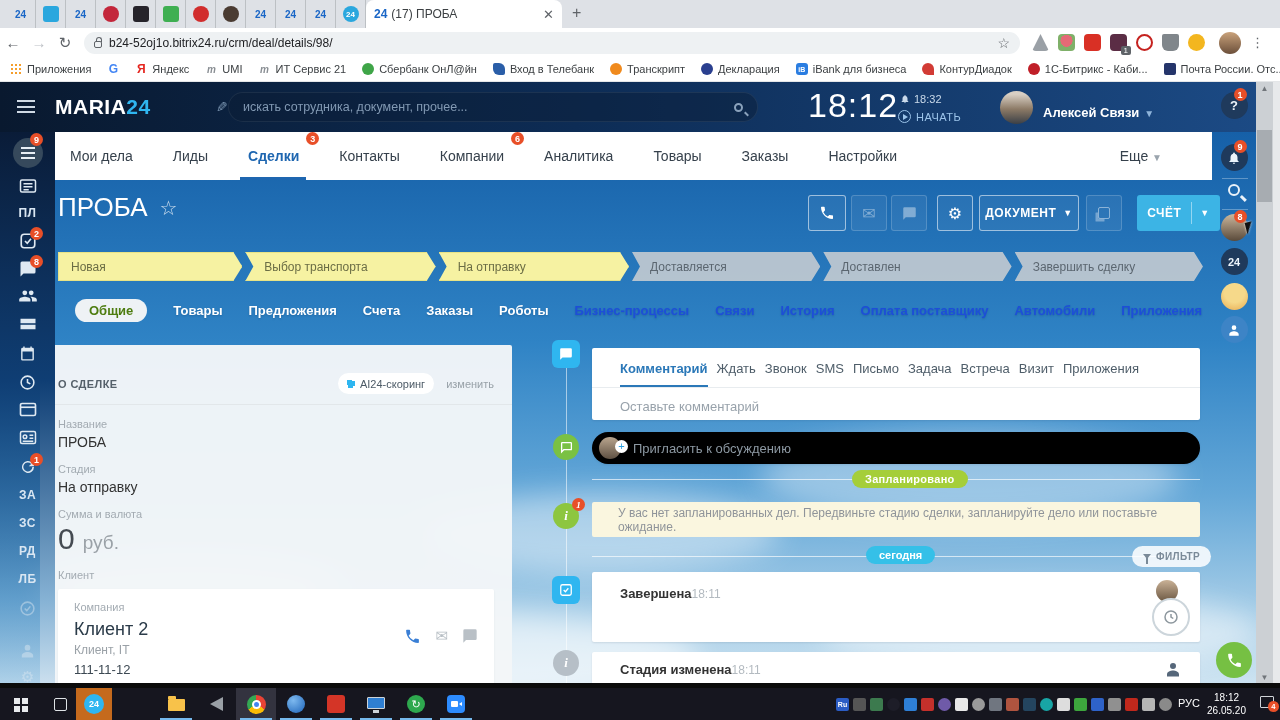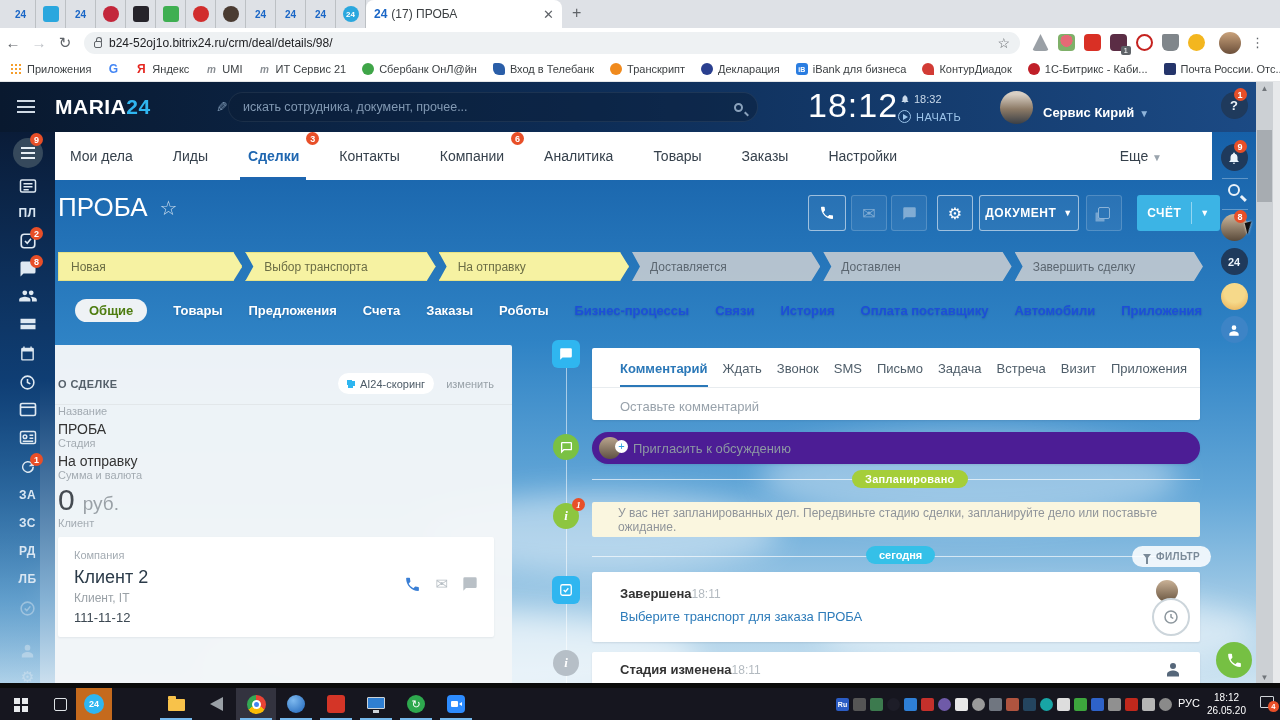--- a/index.html
+++ b/index.html
@@ -151,45 +151,45 @@
 .dt.lt{color:#1d4ed8}
 
 
 .about{position:absolute;left:40px;top:345px;width:472px;height:339px;background:rgba(243,246,248,.97);border-radius:2px;padding:28px 18px;overflow:hidden}
 .ahead{display:flex;align-items:center}
 .atitle{font-size:11px;font-weight:bold;color:#55606a;letter-spacing:.4px}
 .aipill{margin-left:auto;background:#fff;border-radius:11px;height:21px;display:flex;align-items:center;padding:0 9px;gap:5px;font-size:11px;color:#4c5a66}
 .aidot{width:8px;height:8px;background:radial-gradient(circle at 30% 30%,#2fb6f0 40%,transparent 42%),radial-gradient(circle at 75% 45%,#2fb6f0 35%,transparent 37%),radial-gradient(circle at 45% 80%,#2fb6f0 35%,transparent 37%)}
 .aedit{margin-left:12px;font-size:11px;color:#98a1a8}
 .adiv{height:1px;background:#e2e7ea;margin:10px -18px 0}
-.flab{font-size:11px;color:#a3abb2;}
+.flab{font-size:11px;color:#a3abb2;margin-top:13px}
 .fval{font-size:14px;color:#333;margin-top:4px}
 .moneyrow{display:flex;align-items:baseline;gap:8px;margin-top:2px}
 .money0{font-size:30px;color:#454b52;font-weight:300}
 .moneyc{font-size:19px;color:#9aa1a7}
 .ccard{background:#fff;border-radius:2px;box-shadow:0 1px 2px rgba(40,60,80,.08);margin-top:8px;padding:12px 16px;position:relative}
 .cname{font-size:18px;color:#2b3b49;margin-top:6px}
 .ctype{font-size:12px;color:#9aa1a7;margin-top:3px}
 .cphone{font-size:13px;color:#3c4852;margin-top:5px}
 .cicons{position:absolute;right:16px;top:38px;display:flex;gap:14px;align-items:center}
 
 
 .tline{position:absolute;left:566px;top:348px;width:1px;height:336px;background:rgba(255,255,255,.55)}
 .tic{position:absolute;display:flex;align-items:center;justify-content:center}
 .tic.sq{left:552px;width:28px;height:28px;border-radius:6px;background:#2fb6f0;color:#fff}
 .tic.cir{left:553px;width:26px;height:26px;border-radius:50%;color:#fff;font-size:13px;font-weight:bold;font-family:"Liberation Serif",serif;font-style:italic}
 .tcard{position:absolute;left:592px;width:608px;background:#fff;border-radius:2px;box-shadow:0 1px 2px rgba(40,60,80,.12)}
-.ttabs{display:flex;gap:15px;padding:13px 0 0 28px}
+.ttabs{display:flex;gap:9px;padding:13px 0 0 28px}
 .tt{font-size:13px;color:#4e5d69;padding-bottom:9px;white-space:nowrap}
 .tt.act{color:#2b78b8;font-weight:bold;border-bottom:2px solid #2b78b8}
 .tdiv{height:1px;background:#e8ecef}
 .tcomment{padding:9px 28px}
 .tcomment input{width:100%;border:none;outline:none;font-size:13px;color:#5b6670;font-family:"Liberation Sans",sans-serif}
 .tcomment input::placeholder{color:#98a2ab}
-.invite{position:absolute;left:592px;top:432px;width:608px;height:32px;background:#4c1d95;border-radius:17px;display:flex;align-items:center;padding:0 7px;gap:12px;box-shadow:0 1px 2px rgba(40,60,80,.12)}
+.invite{position:absolute;left:592px;top:432px;width:608px;height:32px;background:#000000;border-radius:17px;display:flex;align-items:center;padding:0 7px;gap:12px;box-shadow:0 1px 2px rgba(40,60,80,.12)}
 .iav{width:22px;height:22px;border-radius:50%;background:linear-gradient(180deg,#b9a58e,#5f5143);position:relative}
 .iav:after{content:"+";position:absolute;right:-7px;top:3px;width:13px;height:13px;background:#fff;color:#2b9fe0;border-radius:50%;font-size:11px;line-height:13px;text-align:center}
 .invtxt{font-size:13px;color:#8d99a3}
 .hline{position:absolute;left:592px;width:608px;height:1px;background:rgba(255,255,255,.65)}
 .pbadge{position:absolute;left:852px;top:470px;background:#a5ce39;color:#fff;font-size:11px;font-weight:bold;border-radius:11px;padding:3px 13px;letter-spacing:.3px}
 .notice{position:absolute;left:592px;top:502px;width:608px;height:35px;background:#faf6df;border-radius:2px;display:flex;align-items:center;padding:0 26px;font-size:12px;color:#8f949a}
 .daybadge{position:absolute;left:866px;top:546px;background:#35c0e8;color:#fff;font-size:11px;font-weight:bold;border-radius:11px;padding:3px 13px}
 .filter{position:absolute;left:1132px;top:546px;background:rgba(255,255,255,.85);border-radius:11px;height:21px;display:flex;align-items:center;gap:5px;padding:0 11px;font-size:10px;font-weight:bold;color:#7a8a98;letter-spacing:.4px}
 .funnel{width:0;height:0;border-left:4px solid transparent;border-right:4px solid transparent;border-top:5px solid #7a8a98;position:relative}
 .funnel:after{content:"";position:absolute;left:-1px;top:-1px;width:2px;height:6px;background:#7a8a98}
@@ -384,21 +384,21 @@
     <svg width="10" height="10" viewBox="0 0 24 24" fill="#c9d9ea">
         <path d="M12 22c1.1 0 2-.9 2-2h-4a2 2 0 0 0 2 2zm6-6v-5c0-3.07-1.63-5.64-4.5-6.32V4a1.5 1.5 0 0 0-3 0v.68C7.63 5.36 6 7.92 6 11v5l-2 2v1h16v-1l-2-2z"></path>
       </svg>
     <span>18:32</span>
   </div>
   <div class="startrow">
     <span class="playc"></span>
     <span>НАЧАТЬ</span>
   </div>
   <span class="havatar"></span>
-  <div class="uname"><span>Сервис Кирий</span><i>▼</i></div>
+  <div class="uname"><span>Алексей Связи</span><i>▼</i></div>
 
   <div class="bg">
     <span class="cloud" style="left:40px;top:420px;width:300px;height:70px"></span>
     <span class="cloud" style="left:420px;top:360px;width:360px;height:80px;opacity:.7"></span>
     <span class="cloud" style="left:760px;top:300px;width:420px;height:90px;opacity:.6"></span>
     <span class="cloud" style="left:200px;top:480px;width:500px;height:90px"></span>
     <span class="cloud" style="left:820px;top:460px;width:440px;height:80px;opacity:.8"></span>
   </div>
 
   <div class="navbar">
@@ -565,21 +565,20 @@
   <span class="filter">
       <span class="funnel"></span>
       <span>ФИЛЬТР</span>
     </span>
 
   <div class="tcard" style="top:572px;height:70px">
     <div class="erow1">
       <span class="etitle">Завершена</span>
       <span class="etime">18:11</span>
     </div>
-    <div class="elink">Выберите транспорт для заказа ПРОБА</div>
     <span class="eav"></span>
     <span class="pinbtn">
       <svg width="18" height="18" viewBox="0 0 24 24" fill="none" stroke="#8d979e" stroke-width="2">
           <circle cx="12" cy="12" r="8"></circle>
           <path d="M12 8v4l3 2"></path>
         </svg>
     </span>
   </div>
 
   <div class="tcard" style="top:652px;height:36px">

